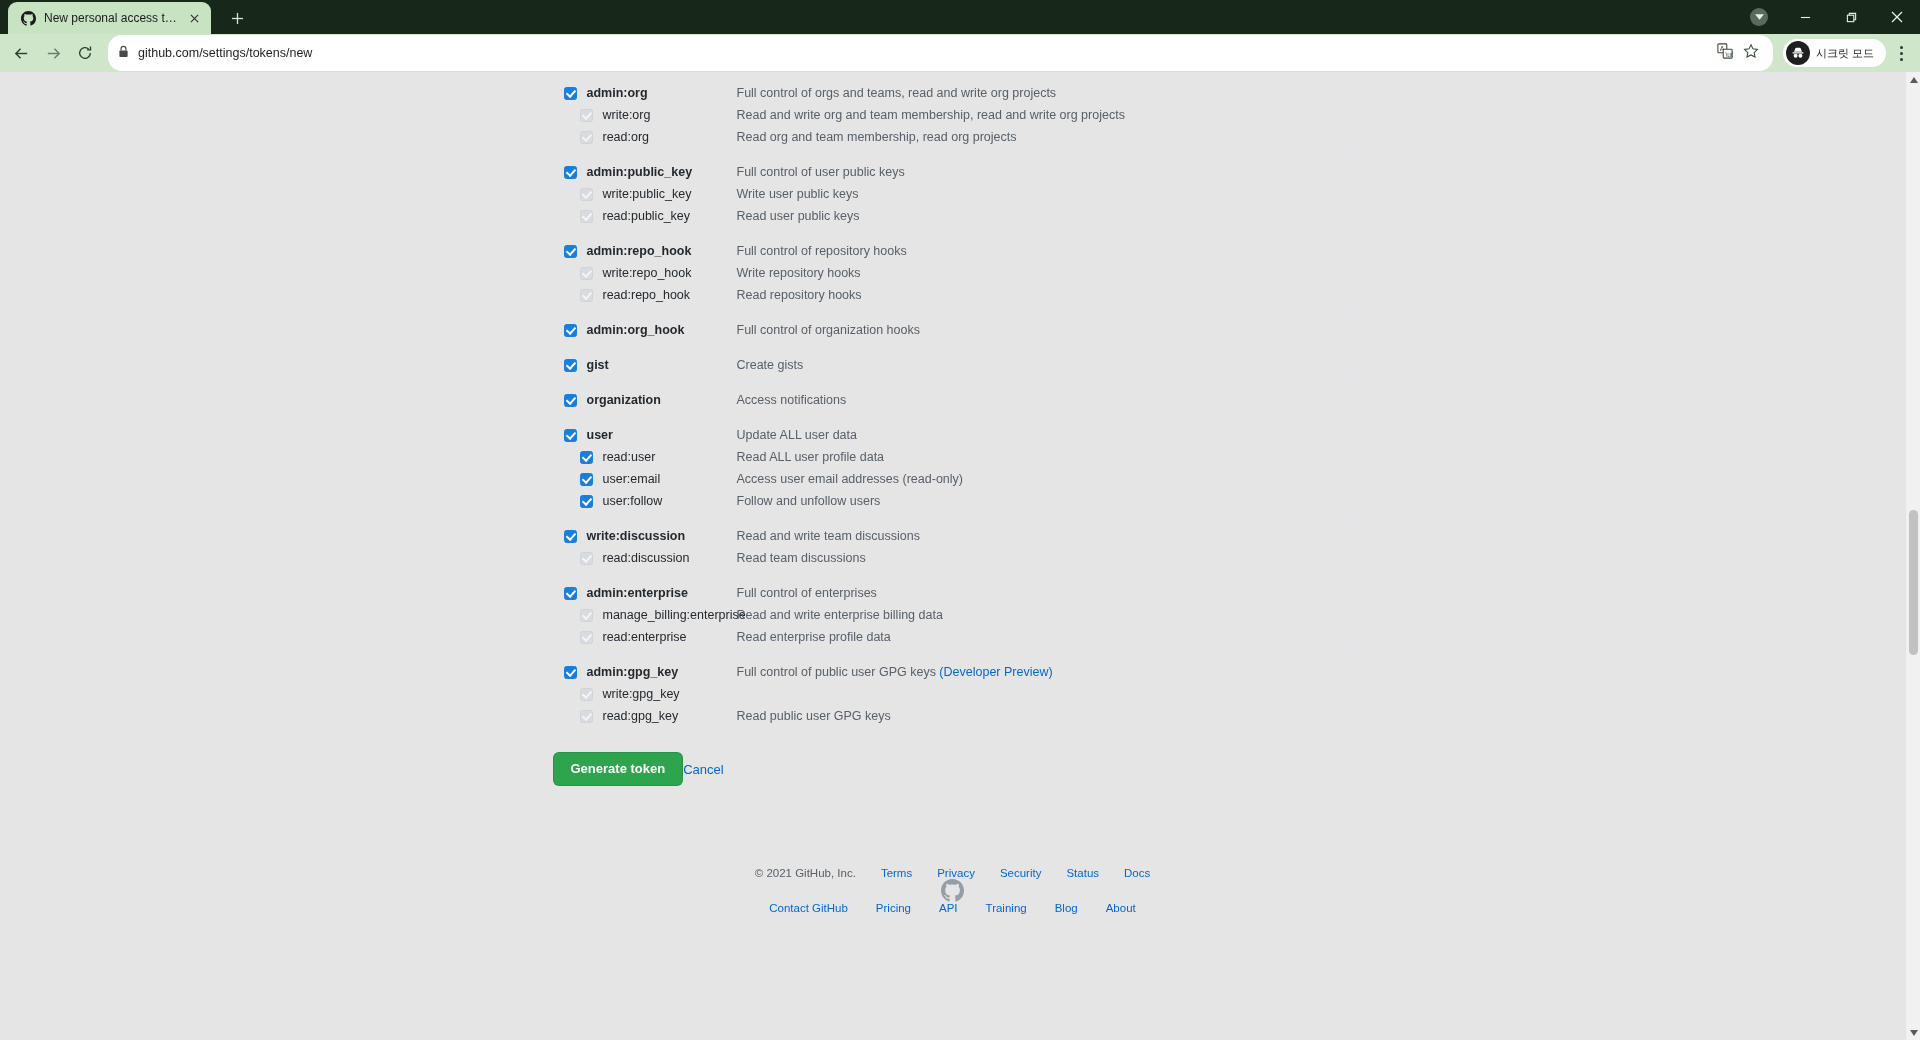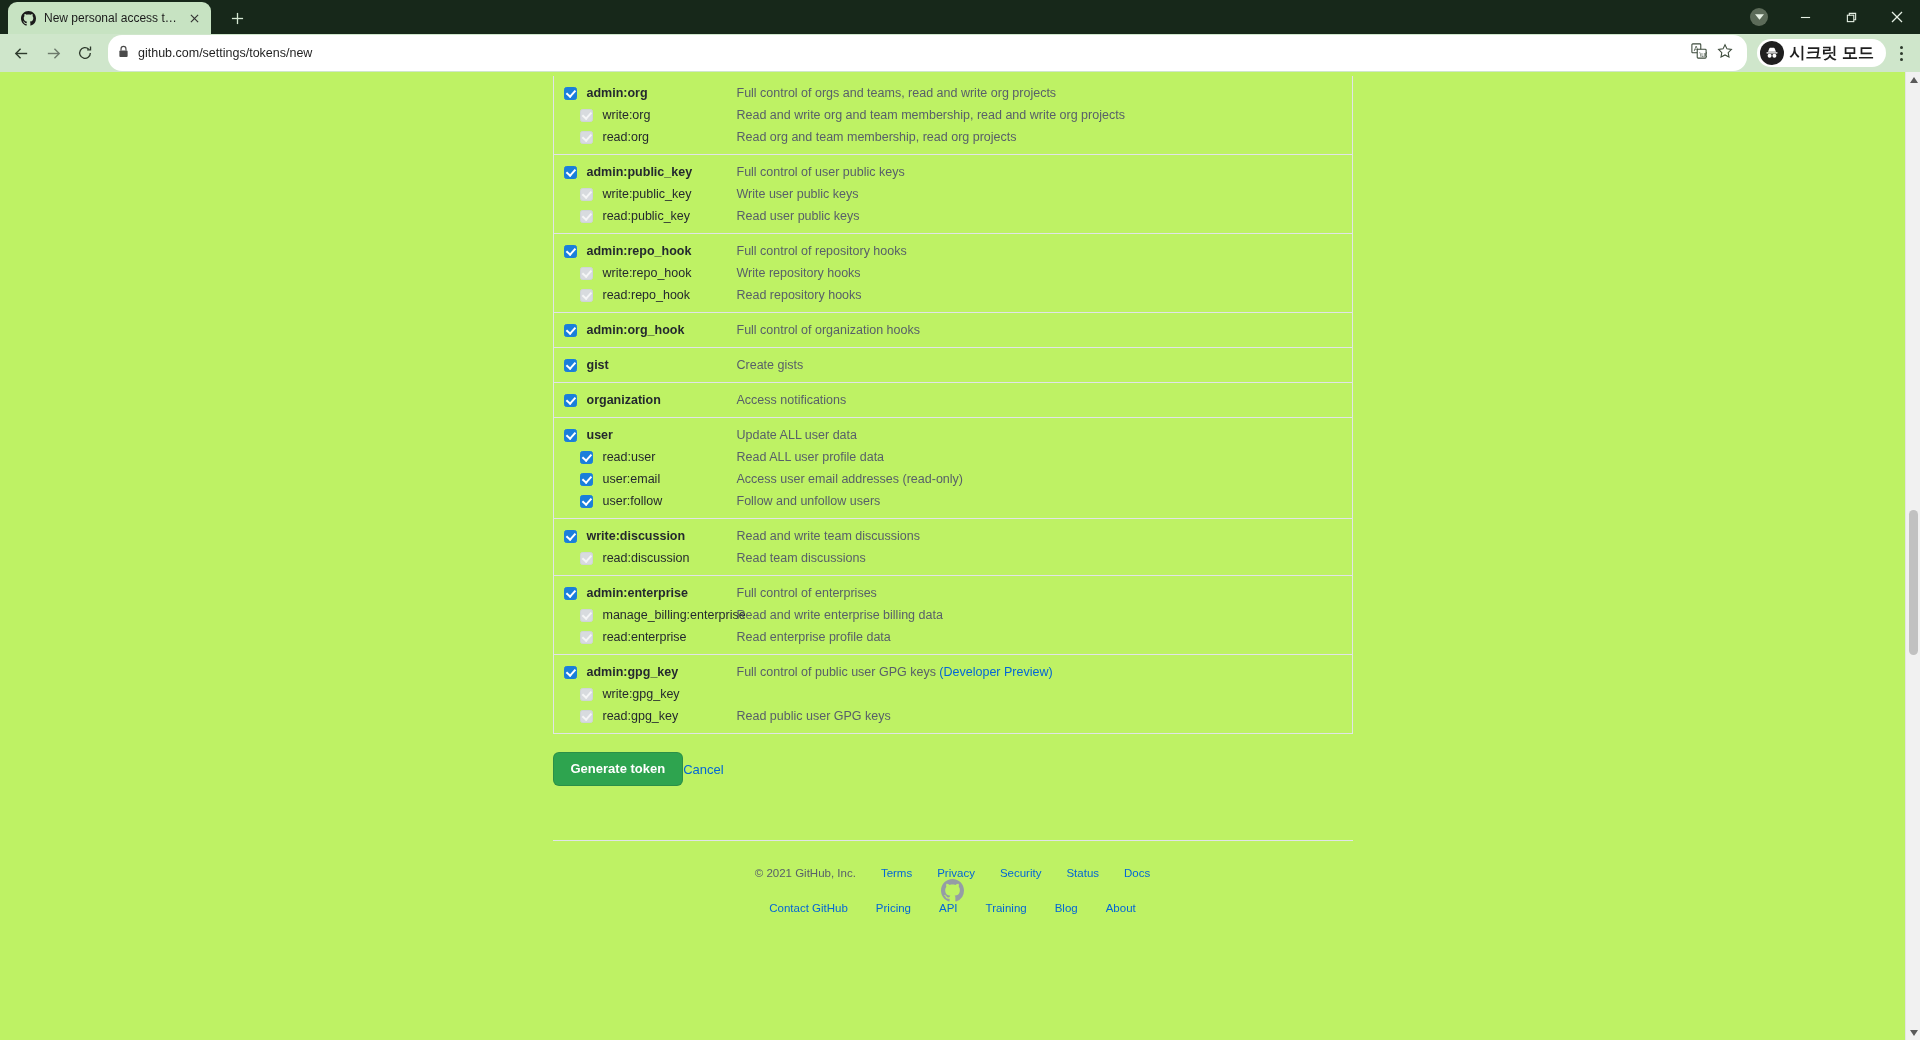--- a/index.html
+++ b/index.html
@@ -102,39 +102,39 @@
     border-radius: 14px;
     display: flex; align-items: center;
     gap: 6px; padding: 0 12px 0 3px;
     margin-left: 2px;
   }
   .incog-avatar {
     width: 24px; height: 24px; border-radius: 50%;
     background: #1f1f1f;
     display: flex; align-items: center; justify-content: center;
   }
-  .incog-label { font-size: 16px; color: #1f1f1f; white-space: nowrap; font-weight: bold; }
+  .incog-label { font-size: 11px; color: #1f1f1f; white-space: nowrap; }
   .menu-dots {
     width: 26px; height: 30px;
     display: flex; flex-direction: column; align-items: center; justify-content: center;
     gap: 3px;
   }
   .menu-dots i { width: 3px; height: 3px; background: #2d3a2c; border-radius: 50%; display:block; }
 
   
   .viewport {
     flex: 1 1 auto;
     background: #ffffff;
     position: relative;
     overflow: hidden;
   }
   .page {
     position: absolute;
     left: 0; top: 0; right: 15px; bottom: 0;
-    background: #bef264;
+    background: #e5e5e5;
   }
   .content-col {
     width: 800px;
     margin: 0 auto;
     padding-top: 4px;
   }
 
   
   .scopes { border: 1px solid #e1e4e8; border-radius: 0; border-top: none; }
   .scope-group {

